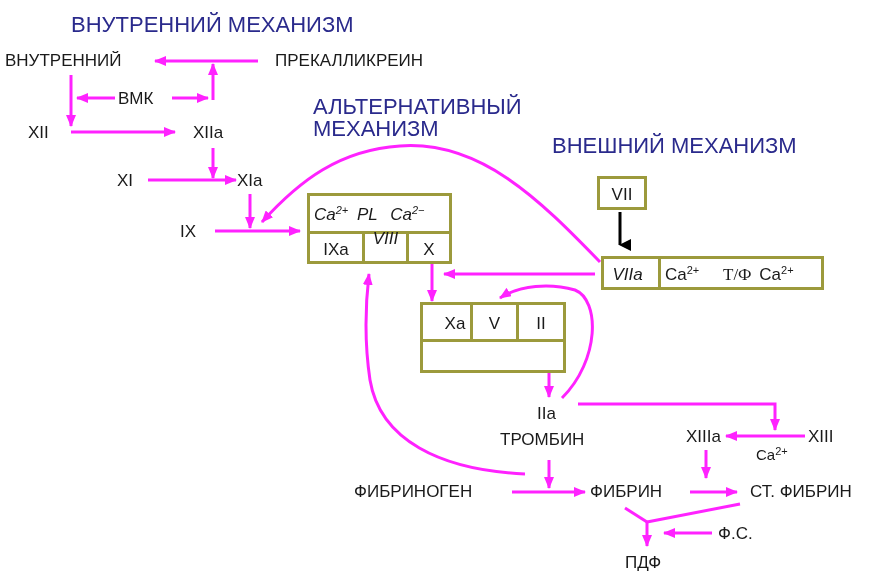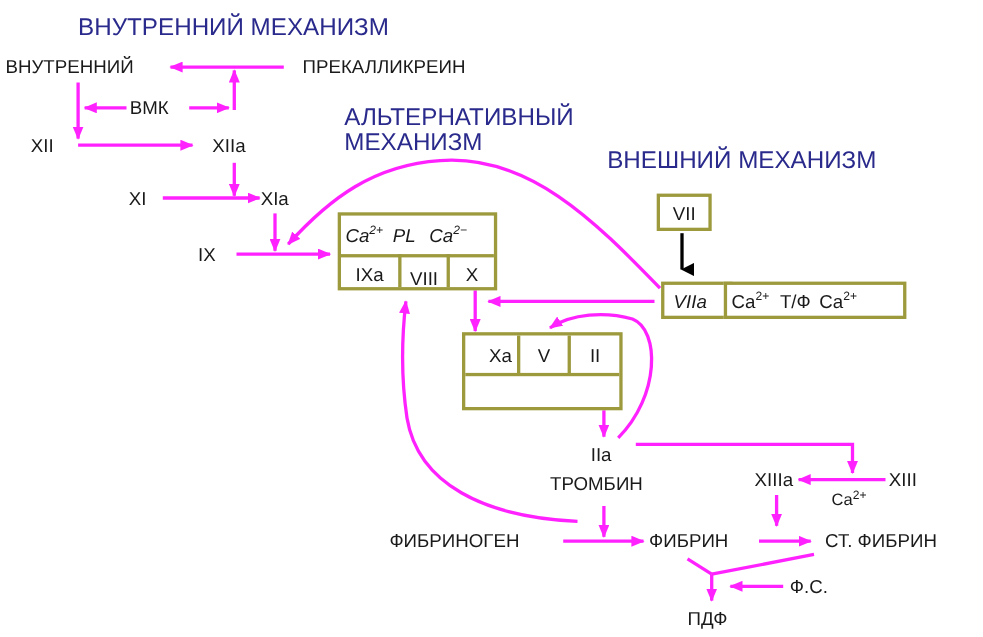--- a/index.html
+++ b/index.html
@@ -97,36 +97,36 @@
 <div class="box" style="left:307px;top:193px;width:145px;height:71px;">
   <div class="cell" style="left:2px;top:10px;width:140px;text-align:left;padding-left:2px;font-style:italic;">
     <span>Ca</span><sup>2+</sup>
     <span style="margin-left:4px;">PL</span>
     <span style="margin-left:8px;">Ca</span><sup>2−</sup>
   </div>
   <div class="hline" style="top:35px;"></div>
   <div class="vline" style="left:52px;top:35px;"></div>
   <div class="vline" style="left:96px;top:35px;"></div>
   <div class="cell" style="left:0;top:45px;width:52px;">IXa</div>
-  <div class="cell" style="left:55px;top:49px;width:41px;">VIII</div>
+  <div class="cell" style="left:55px;top:34px;width:41px;font-style:italic;">VIII</div>
   <div class="cell" style="left:99px;top:45px;width:40px;">X</div>
 </div>
 
 <div class="box" style="left:597px;top:176px;width:50px;height:34px;">
   <div class="cell" style="left:0;top:7px;width:44px;">VII</div>
 </div>
 
 <div class="box" style="left:601px;top:256px;width:65px;height:34px;font-style:italic;">
   <div class="cell" style="left:0;top:7px;width:47px;">VIIa</div>
 </div>
 
 <div class="box" style="left:658px;top:256px;width:166px;height:34px;">
   <div class="cell" style="left:4px;top:7px;width:156px;text-align:left;">
     <span>Ca</span><sup>2+</sup>
-    <span style="margin-left:5px;">Т/Ф</span>
+    <span style="margin-left:19px;font-family:Liberation Serif, serif;">Т/Ф</span>
     <span style="margin-left:3px;">Ca</span><sup>2+</sup>
   </div>
 </div>
 
 <div class="box" style="left:420px;top:302px;width:146px;height:71px;">
   <div class="vline" style="left:47px;top:0;bottom:auto;height:35px;"></div>
   <div class="vline" style="left:93px;top:0;bottom:auto;height:35px;"></div>
   <div class="hline" style="top:34px;"></div>
   <div class="cell" style="left:0;top:10px;width:64px;">Xa</div>
   <div class="cell" style="left:50px;top:10px;width:43px;">V</div>

